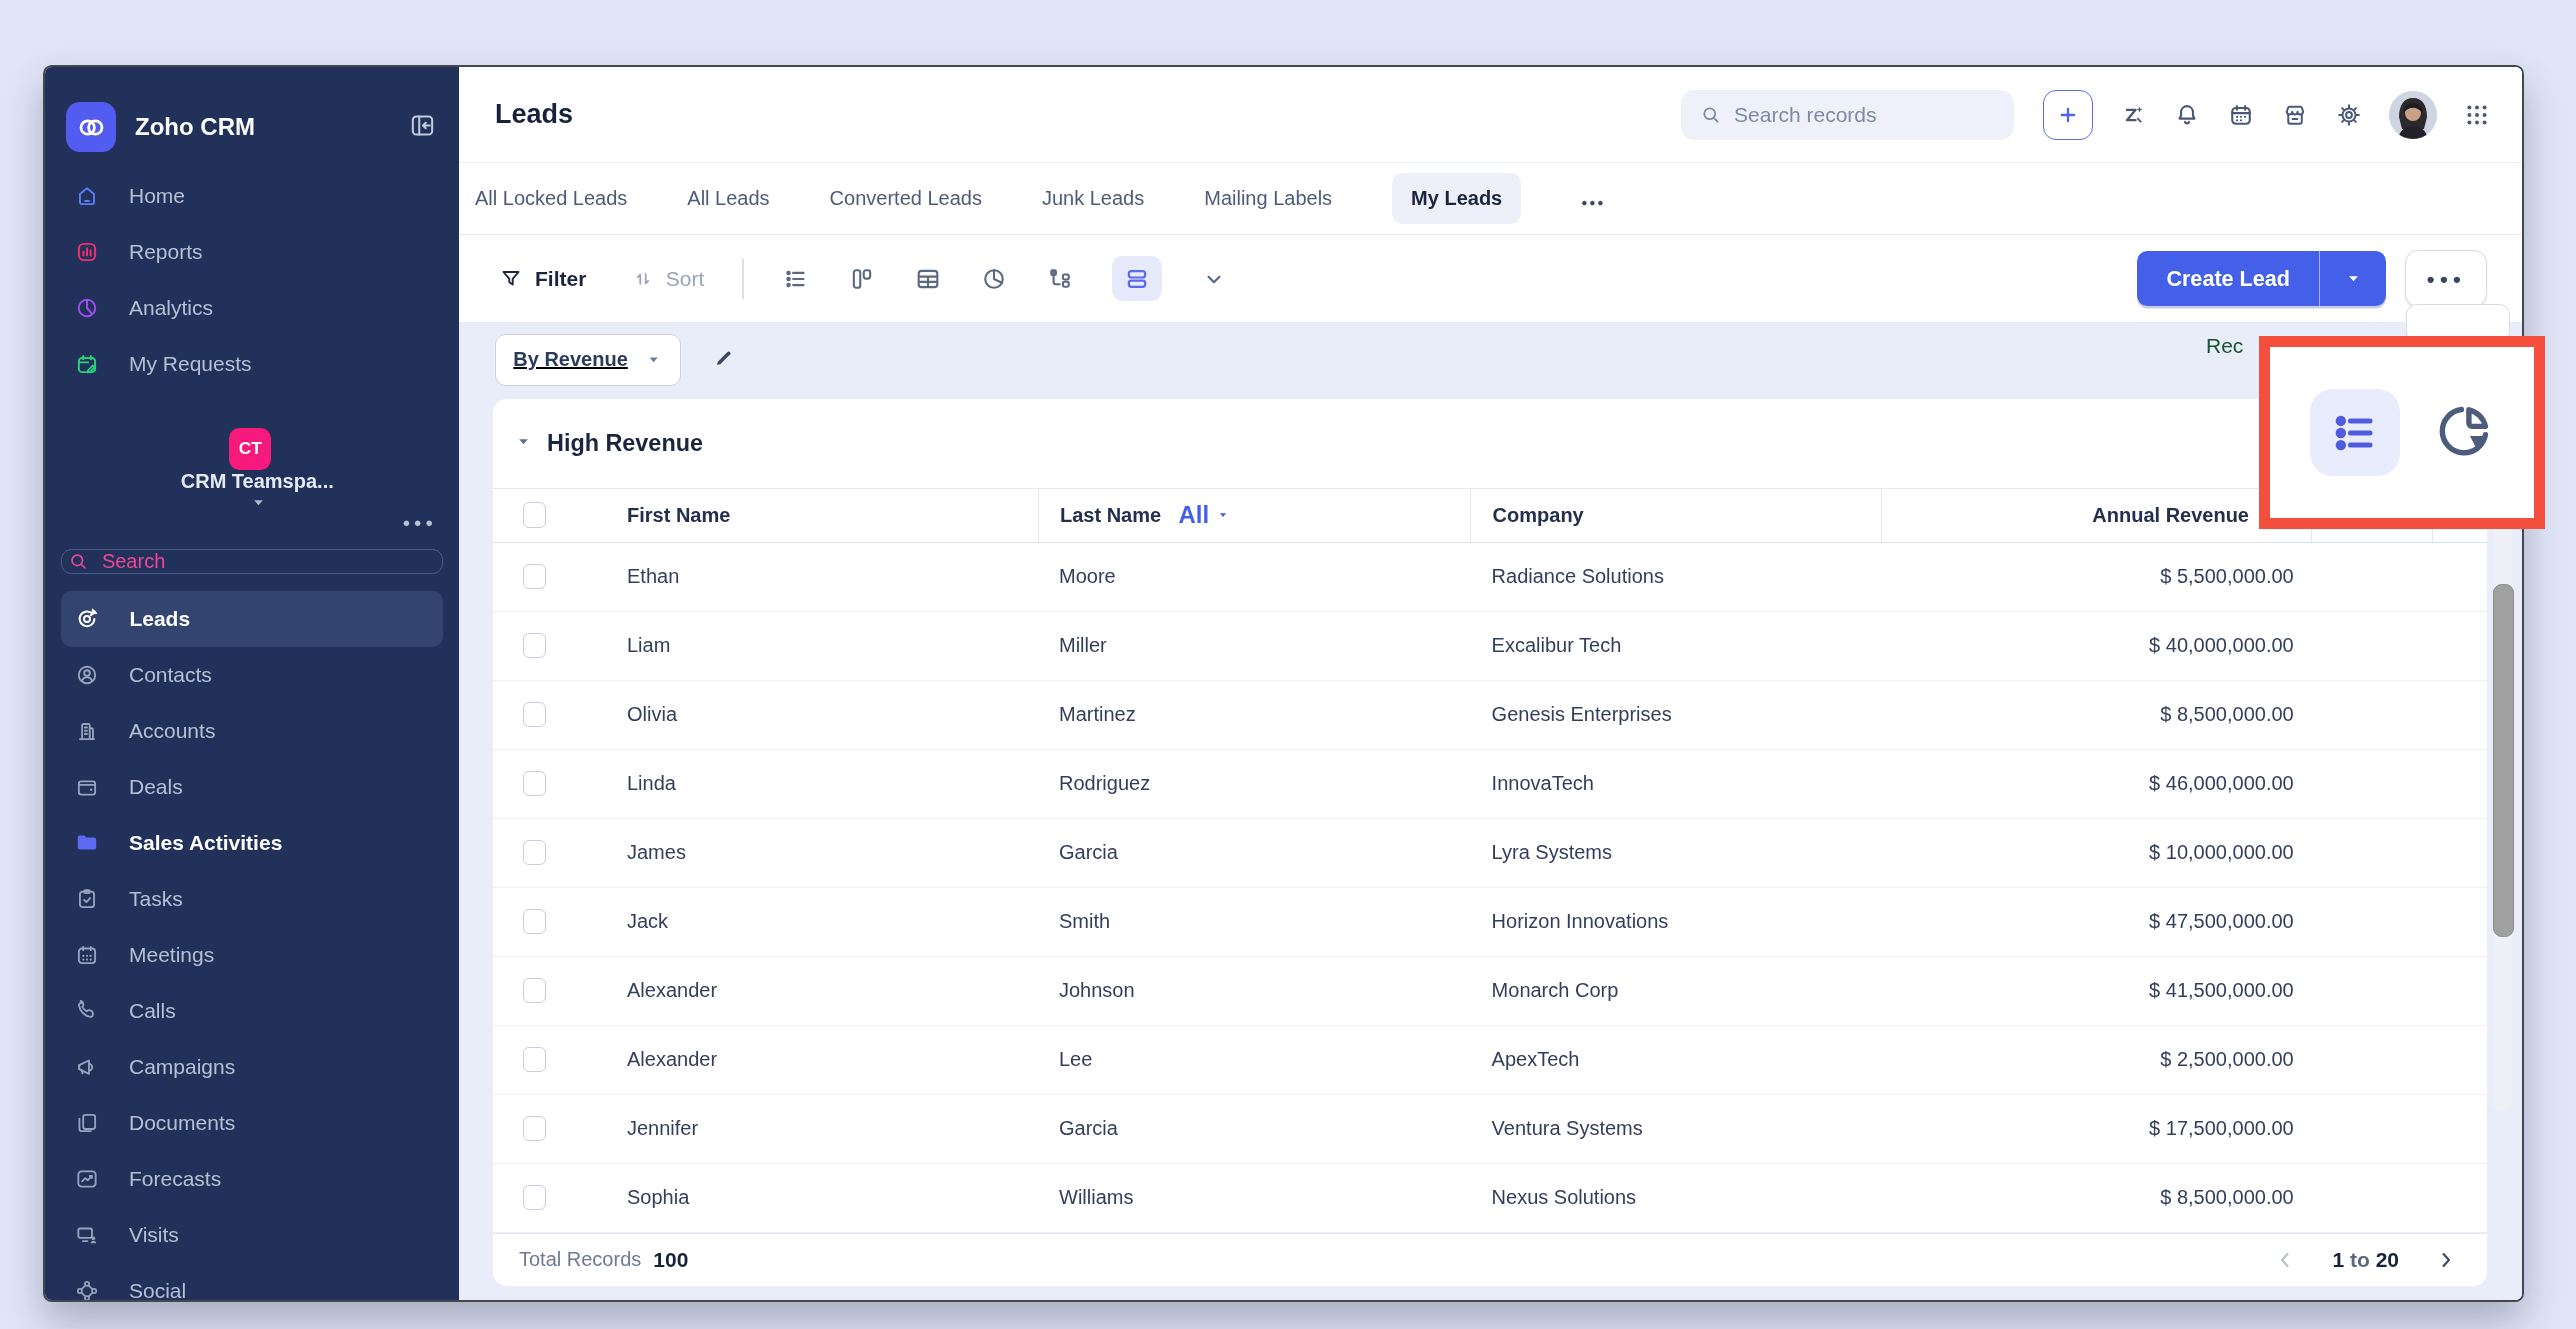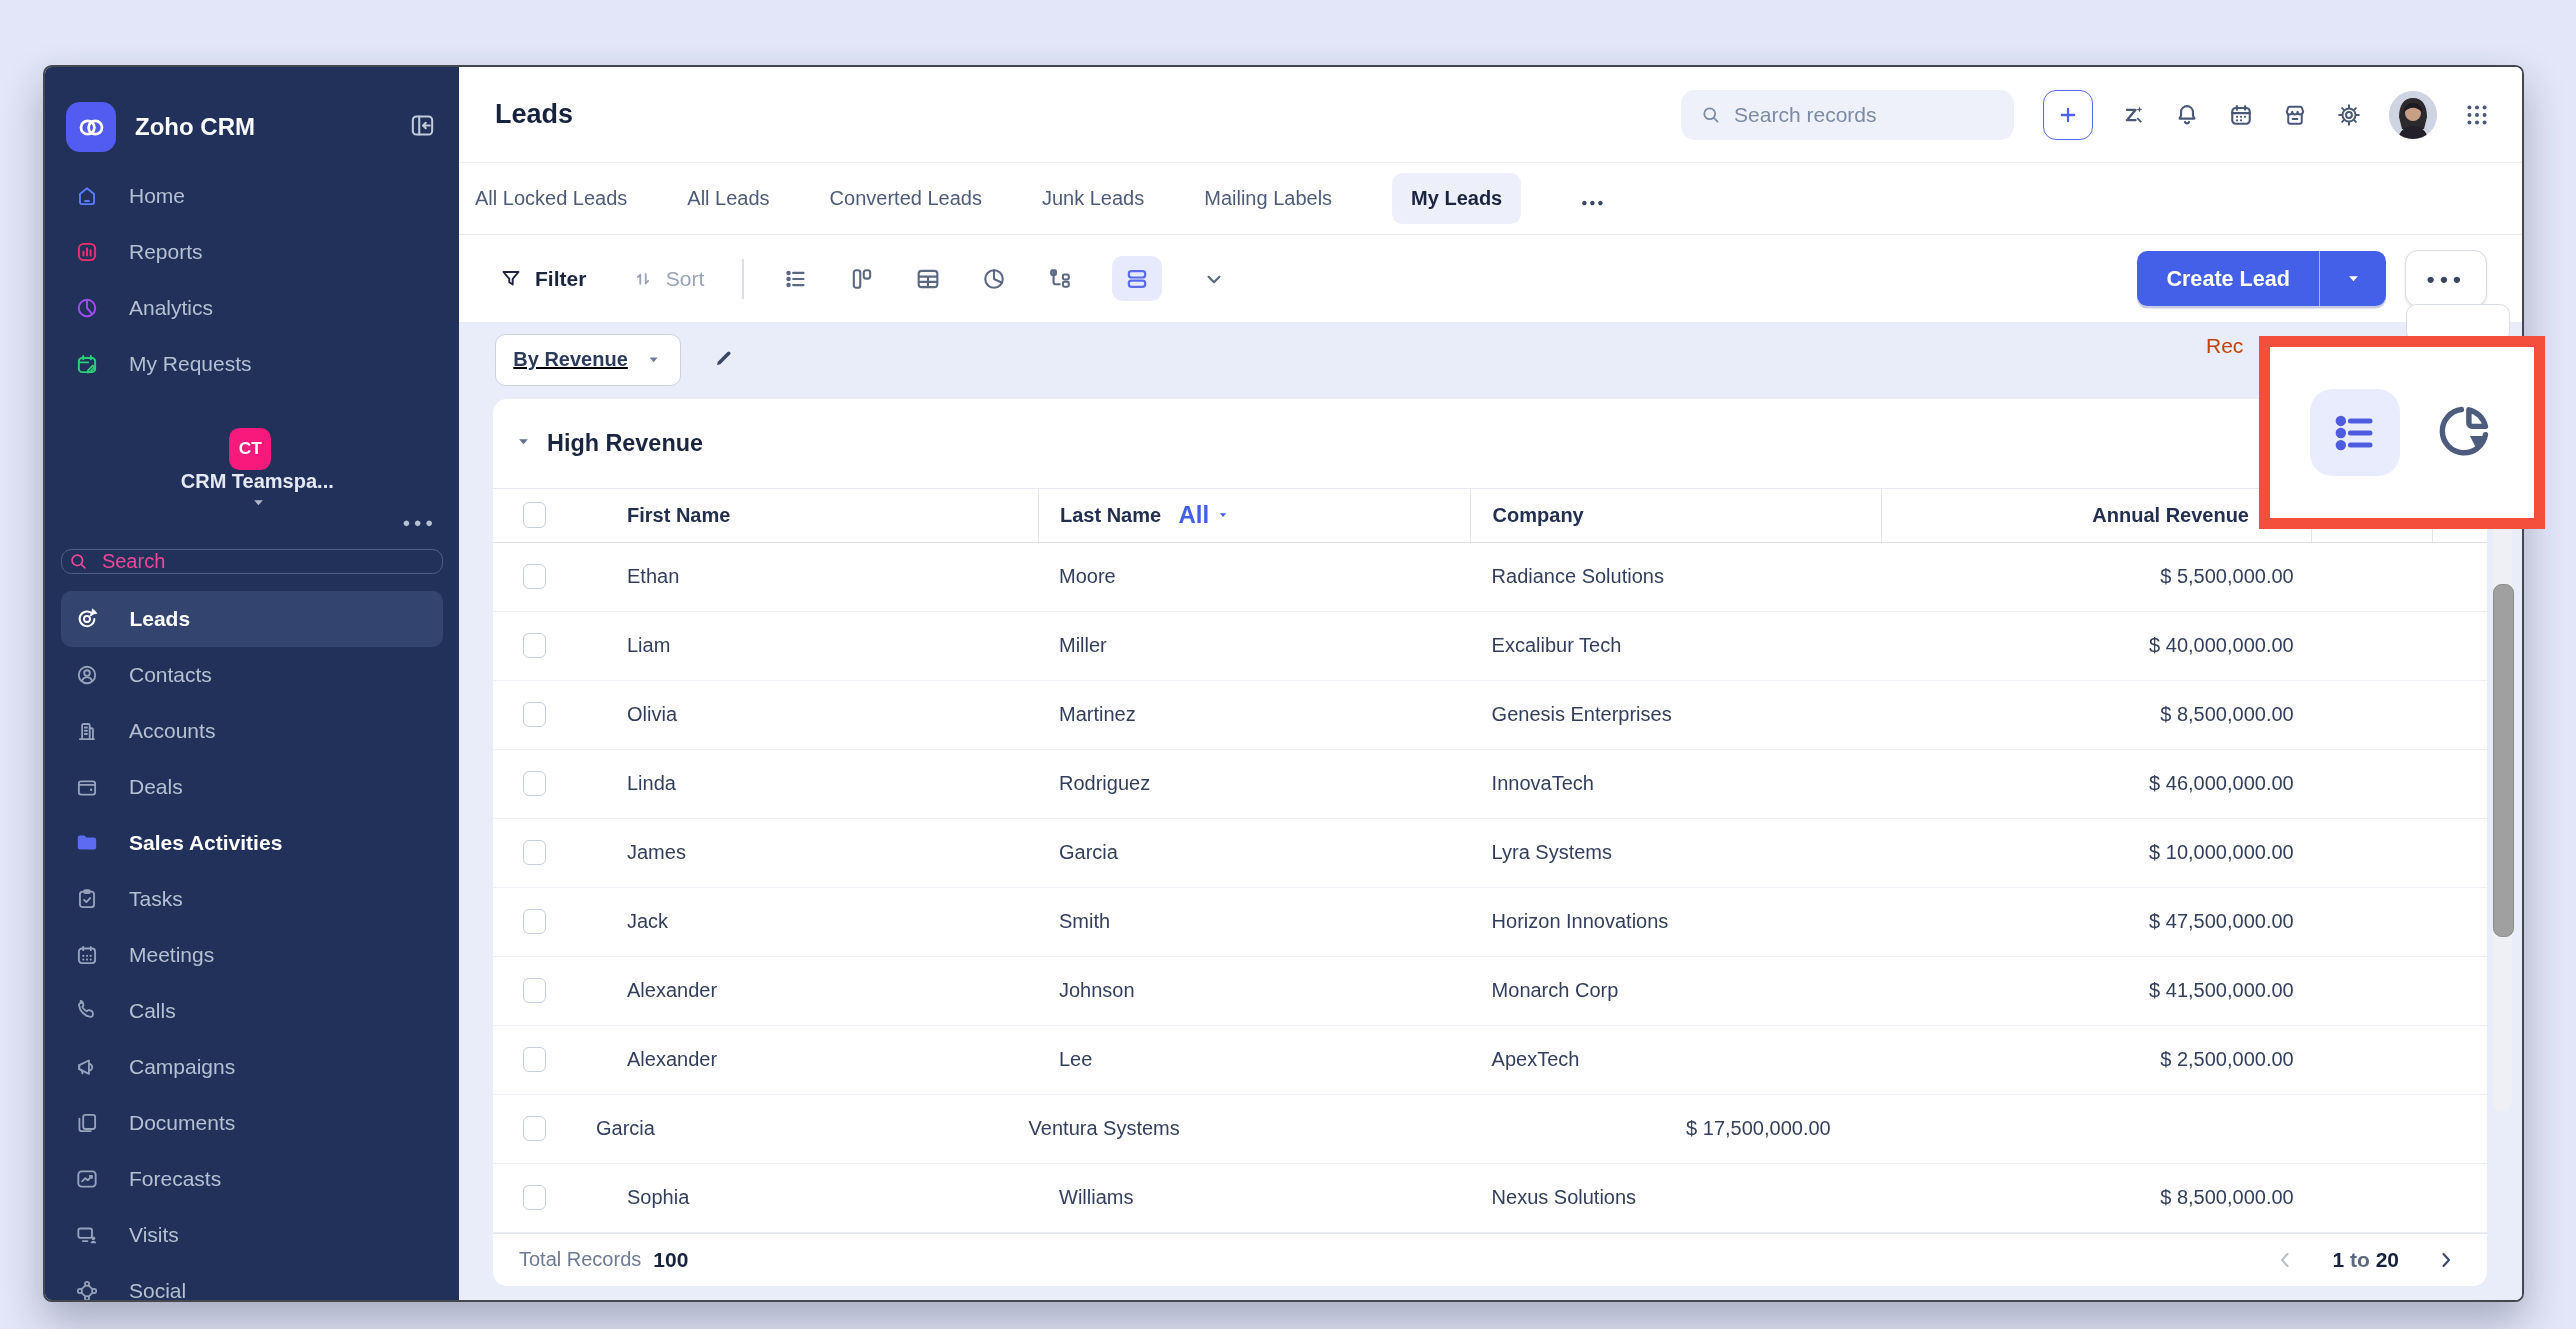--- a/index.html
+++ b/index.html
@@ -89,21 +89,21 @@
   .pager{margin-left:auto;display:flex;align-items:center;gap:35px;}
   .pgtext{font-size:21px;color:#17223c;font-weight:700;}
   .pgtext .to{color:#5b6880;font-weight:600;}
   .chev{width:24px;height:24px;}
   .chev.dis{color:#b9bfcc;}
   .chev.en{color:#3a4764;}
   
   .scrolltrack{position:absolute;left:2493px;top:398px;width:19px;height:714px;background:#eff0f5;border-radius:9.5px;z-index:4;}
   .scrollthumb{position:absolute;left:2493px;top:584px;width:19px;height:351px;background:#a0a0a0;border:0.9px solid #8b8b8b;border-radius:8.7px;z-index:5;}
   .fragbtn{position:absolute;left:2406px;top:304px;width:102px;height:36px;background:#fff;border:1.3px solid #d7dbe6;border-radius:10.4px;z-index:6;}
-  .rectext{position:absolute;left:2206px;top:334px;font-size:21px;color:#c2410c;z-index:6;font-family:"Liberation Sans",sans-serif;}
+  .rectext{position:absolute;left:2206px;top:334px;font-size:21px;color:#14532d;z-index:6;font-family:"Liberation Sans",sans-serif;}
   .redbox{position:absolute;left:2259px;top:336px;width:286px;height:193px;background:#fff;border:11.3px solid #f44f3c;z-index:10;
           display:flex;align-items:center;justify-content:center;gap:33px;box-sizing:border-box;}
   .biglistpill{width:90px;height:87px;border-radius:22.5px;background:#e9ecfc;display:flex;align-items:center;justify-content:center;color:#4f5ce0;}
   .doughnut{color:#4d5b7c;}
 </style>
 </head>
 <body>
 
 <svg width="0" height="0" style="position:absolute">
 <defs>
@@ -794,20 +794,21 @@
                 <div class="cell c2">Lee</div>
                 <div class="cell c3">ApexTech</div>
                 <div class="cell c4">$ 2,500,000.00</div>
                 <div class="cell c5"></div>
                 <div class="cell c6"></div>
               </div>
               <div class="trow">
                 <div class="cell c0">
                   <div class="cbx"></div>
                 </div>
+                <div class="cell c1">Jennifer</div>
                 <div class="cell c2">Garcia</div>
                 <div class="cell c3">Ventura Systems</div>
                 <div class="cell c4">$ 17,500,000.00</div>
                 <div class="cell c5"></div>
                 <div class="cell c6"></div>
               </div>
               <div class="trow">
                 <div class="cell c0">
                   <div class="cbx"></div>
                 </div>

